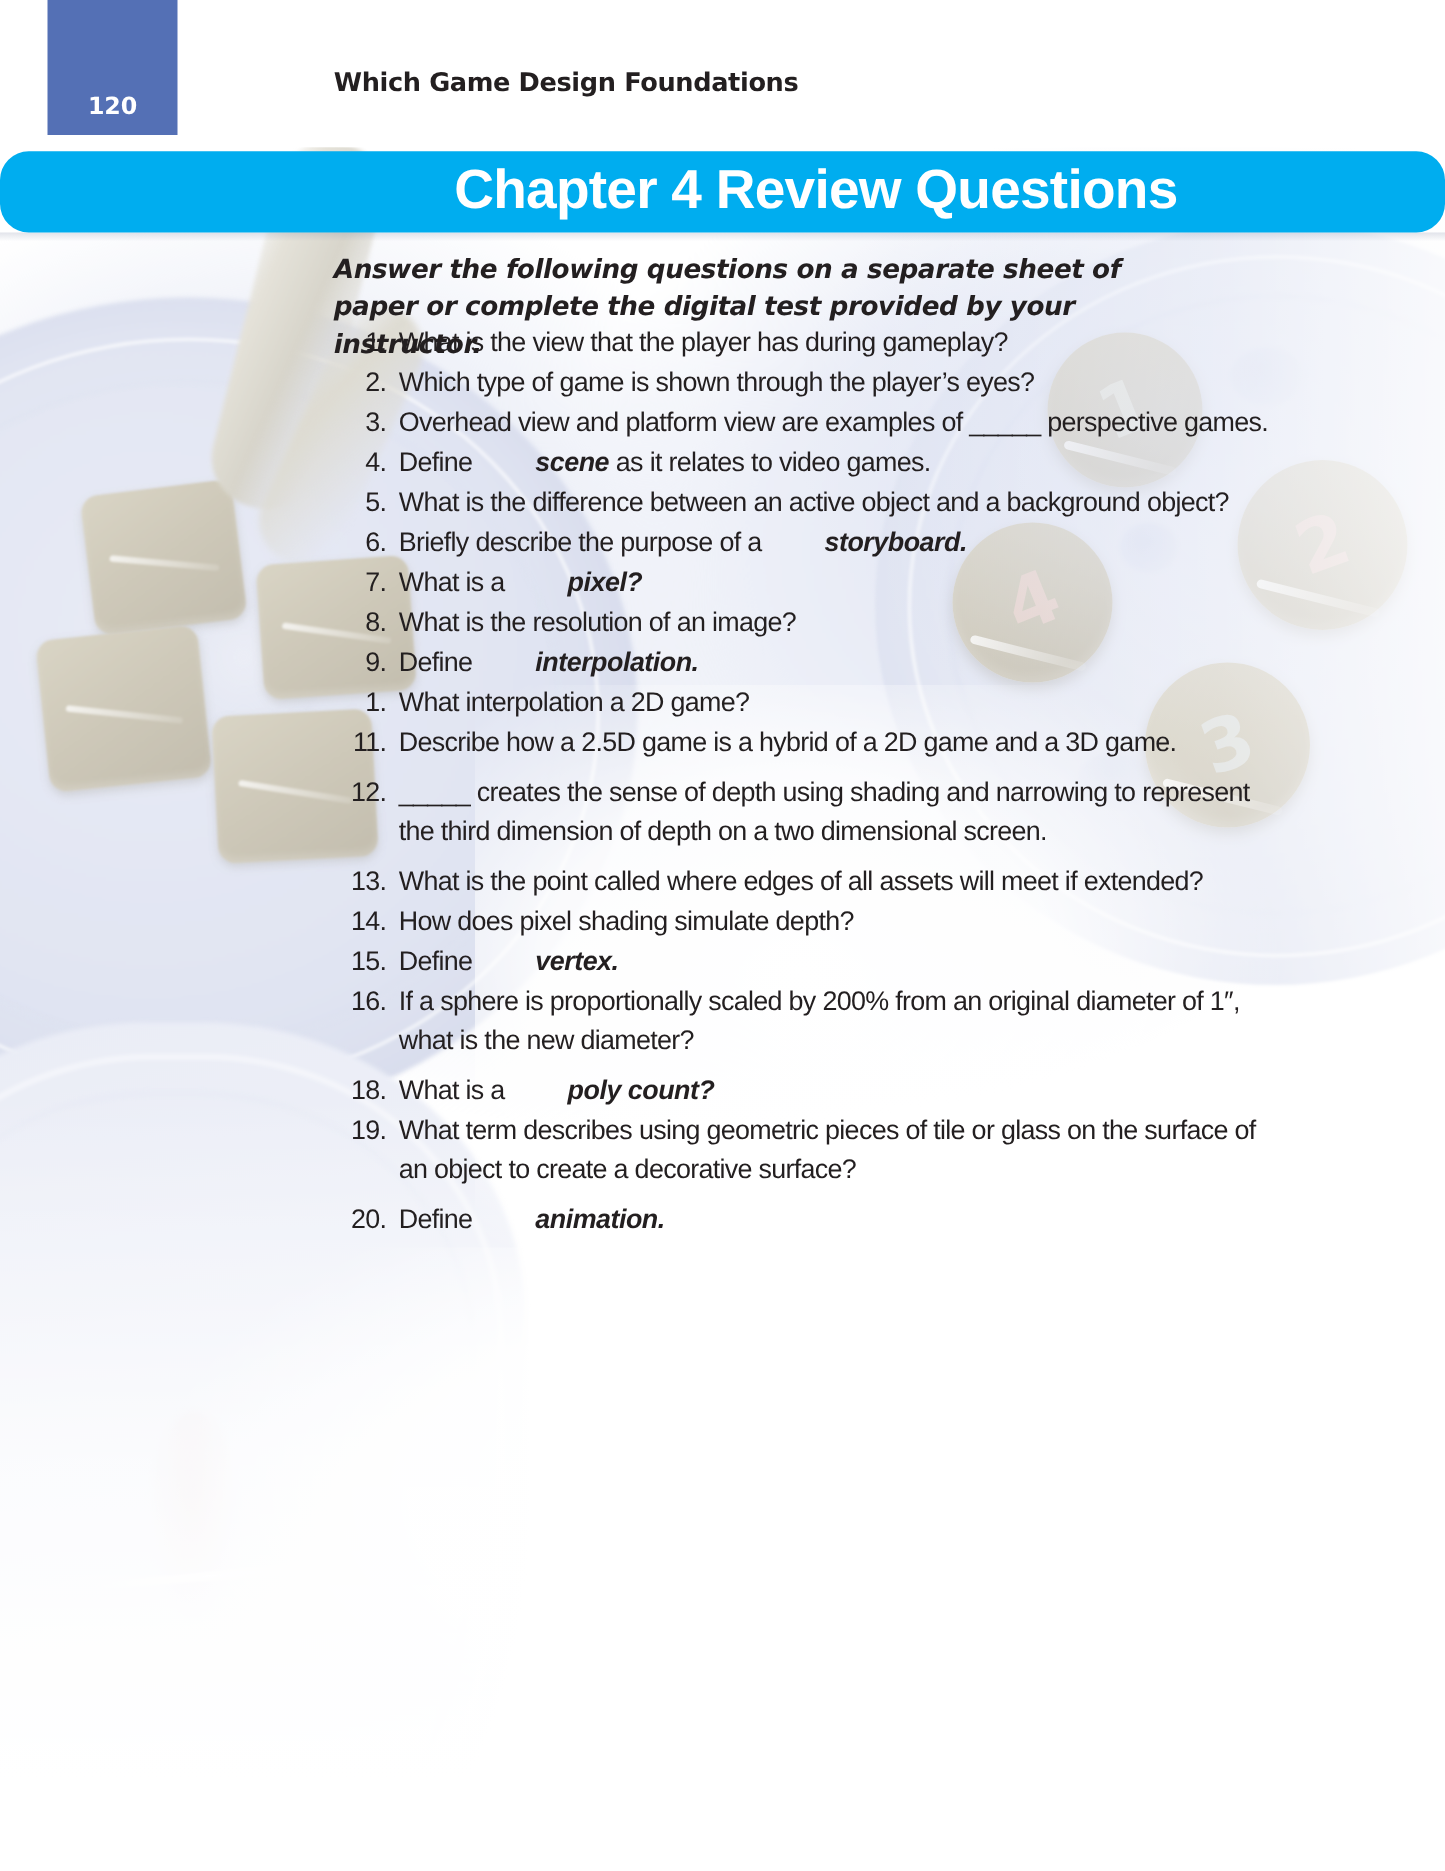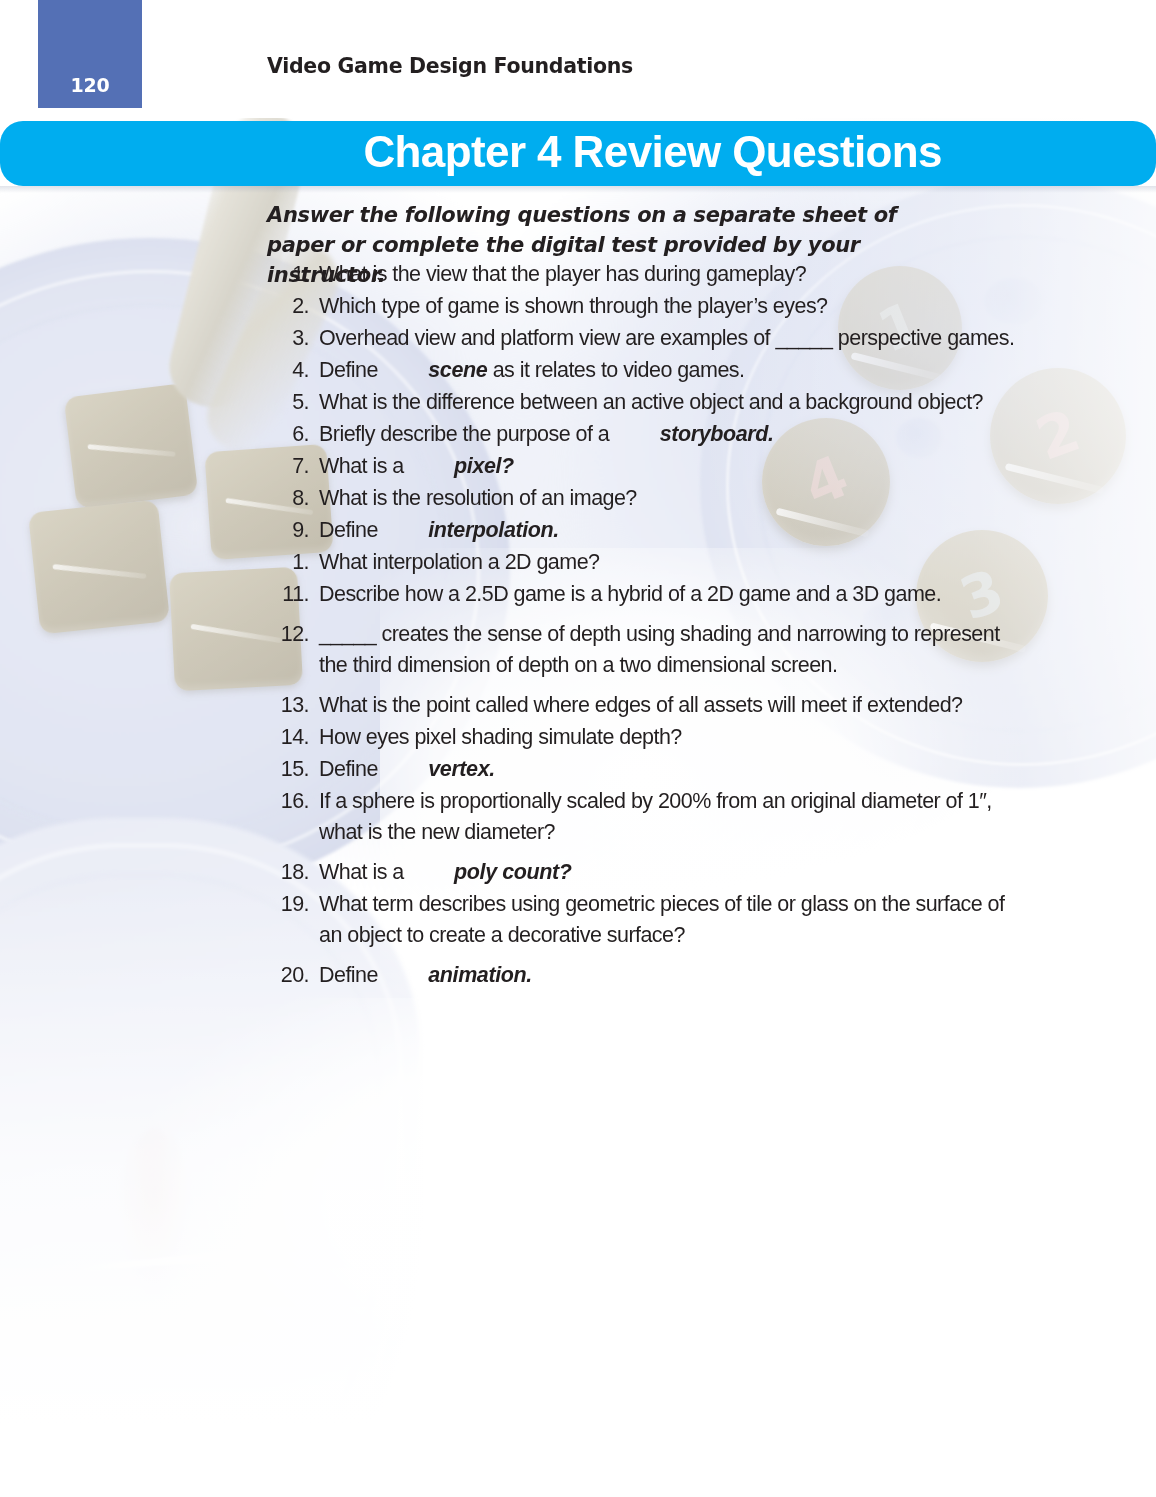--- a/index.html
+++ b/index.html
@@ -419,21 +419,21 @@
     <div class="ph tint-tr"></div>
     <div class="ph fade-right"></div>
     <div class="ph fade-bottom"></div>
     <div class="ph overall-lighten"></div>
   </div>
 
   <div id="page-number-badge" style="background: rgb(84, 112, 181);">
     <div class="num">120</div>
   </div>
 
-  <div id="running-head">Video Game Design Foundations</div>
+  <div id="running-head">Which Game Design Foundations</div>
 
   <div id="band-shadow"></div>
   <div id="title-band" style="background: rgb(0, 173, 239); border-radius: 23px;">
     <div class="title">Chapter 4 Review Questions</div>
   </div>
 
   <div id="content">
     <div id="intro">Answer the following questions on a separate sheet of paper or complete the digital test provided by your instructor.</div>
     <div id="questions">
         <div class="q">
@@ -483,21 +483,21 @@
         <div class="q gap-after">
           <div class="num">12.</div>
           <div class="txt">_____ creates the sense of depth using shading and narrowing to represent the third dimension of depth on a two dimensional screen.</div>
         </div>
         <div class="q">
           <div class="num">13.</div>
           <div class="txt">What is the point called where edges of all assets will meet if extended?</div>
         </div>
         <div class="q">
           <div class="num">14.</div>
-          <div class="txt">How eyes pixel shading simulate depth?</div>
+          <div class="txt">How does pixel shading simulate depth?</div>
         </div>
         <div class="q">
           <div class="num">15.</div>
           <div class="txt">Define <b>vertex.</b></div>
         </div>
         <div class="q gap-after">
           <div class="num">16.</div>
           <div class="txt">If a sphere is proportionally scaled by 200% from an original diameter of 1″, what is the new diameter?</div>
         </div>
         <div class="q">

